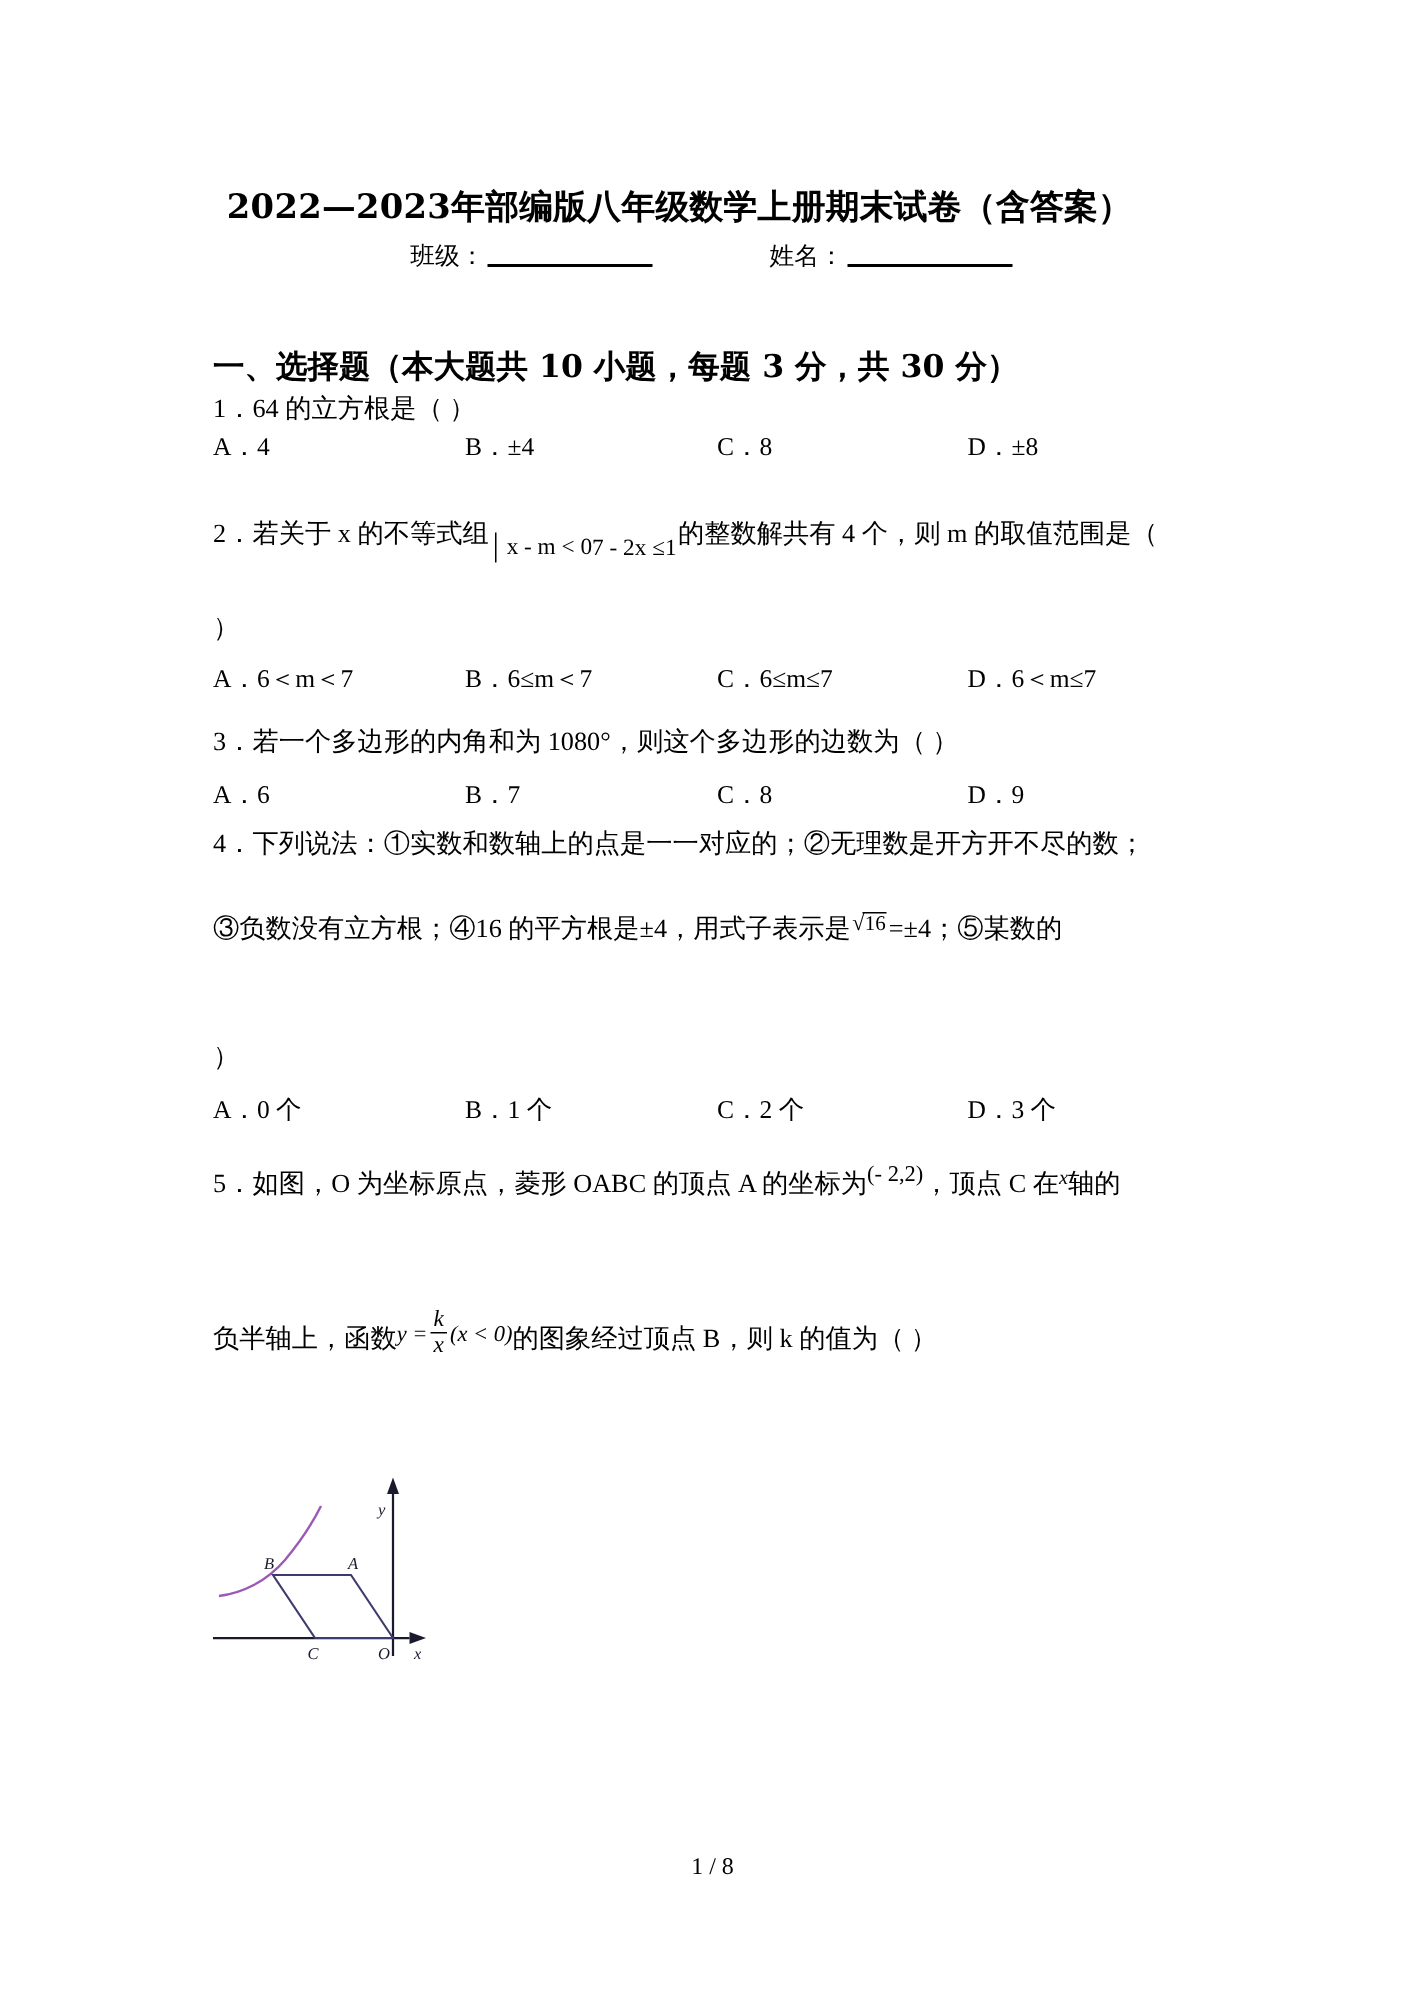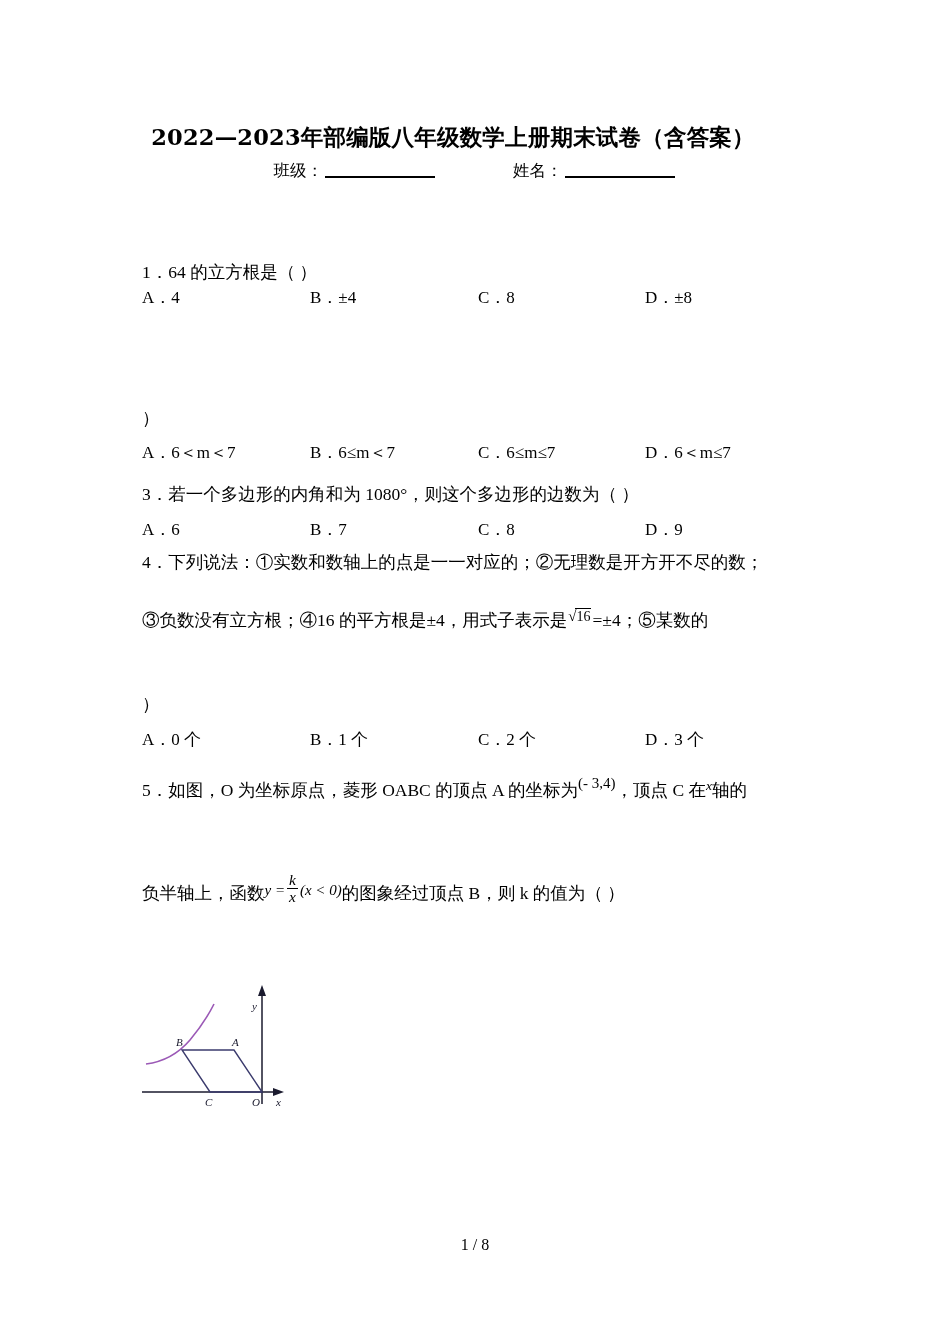--- a/index.html
+++ b/index.html
@@ -194,29 +194,33 @@
 <body>
 
 <div class="page">
 
   <div class="doc-title">2022—2023年部编版八年级数学上册期末试卷（含答案）</div>
 
   <div class="idline">
     <span class="lbl">班级：</span><span class="blank-line"></span><span class="gap-wide"></span><span class="lbl">姓名：</span><span class="blank-line"></span>
   </div>
 
+  <div class="section-head" style="top:230px;">一、选择题（本大题共 10 小题，每题 3 分，共 30 分）</div>
 
   <div class="qline" style="top:262px;">1．64 的立方根是（     ）</div>
   <div class="opts" style="top:286px;">
     <span class="opt o1">A．4</span>
     <span class="opt o2">B．±4</span>
     <span class="opt o3">C．8</span>
     <span class="opt o4">D．±8</span>
   </div>
 
+  <div class="qline" style="top:345px;">
+    <span>2．若关于 x 的不等式组</span><span class="system"><span class="row r1">x - m &lt; 0</span><span class="row">7 - 2x ≤1</span></span><span>的整数解共有 4 个，则 m 的取值范围是（</span>
+  </div>
   <div class="qline" style="top:408px;">）</div>
   <div class="opts" style="top:441px;">
     <span class="opt o1">A．6＜m＜7</span>
     <span class="opt o2">B．6≤m＜7</span>
     <span class="opt o3">C．6≤m≤7</span>
     <span class="opt o4">D．6＜m≤7</span>
   </div>
 
   <div class="qline" style="top:484px;">3．若一个多边形的内角和为 1080°，则这个多边形的边数为（    ）</div>
   <div class="opts" style="top:518px;">
@@ -232,21 +236,21 @@
   </div>
   <div class="qline" style="top:694px;">）</div>
   <div class="opts" style="top:728px;">
     <span class="opt o1">A．0 个</span>
     <span class="opt o2">B．1 个</span>
     <span class="opt o3">C．2 个</span>
     <span class="opt o4">D．3 个</span>
   </div>
 
   <div class="qline" style="top:775px;">
-    <span>5．如图，O 为坐标原点，菱形 OABC 的顶点 A 的坐标为</span><span class="sup-run">(- 3,4)</span><span>，顶点 C 在</span><span class="sup-small">x</span><span>轴的</span>
+    <span>5．如图，O 为坐标原点，菱形 OABC 的顶点 A 的坐标为</span><span class="sup-run">(- 2,2)</span><span>，顶点 C 在</span><span class="sup-small">x</span><span>轴的</span>
   </div>
   <div class="qline" style="top:872px;">
     <span>负半轴上，函数</span><span class="sup-run" style="vertical-align:0.30em;"><span class="mi">y =</span><span class="frac"><span class="num mi">k</span><span class="den mi">x</span></span><span class="mi">(x &lt; 0)</span></span><span>的图象经过顶点 B，则 k 的值为（    ）</span>
   </div>
 
   <div class="figure">
     <svg width="190" height="140" viewBox="0 0 190 140" xmlns="http://www.w3.org/2000/svg">
 
       <path d="M 6 86 C 22 84, 38 76, 50 62 C 60 50, 68 38, 74 26" fill="none" stroke="#9b59b6" stroke-width="1.6"></path>
 

